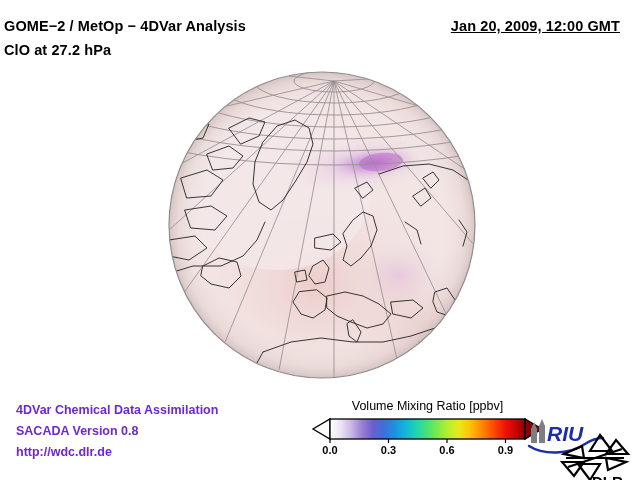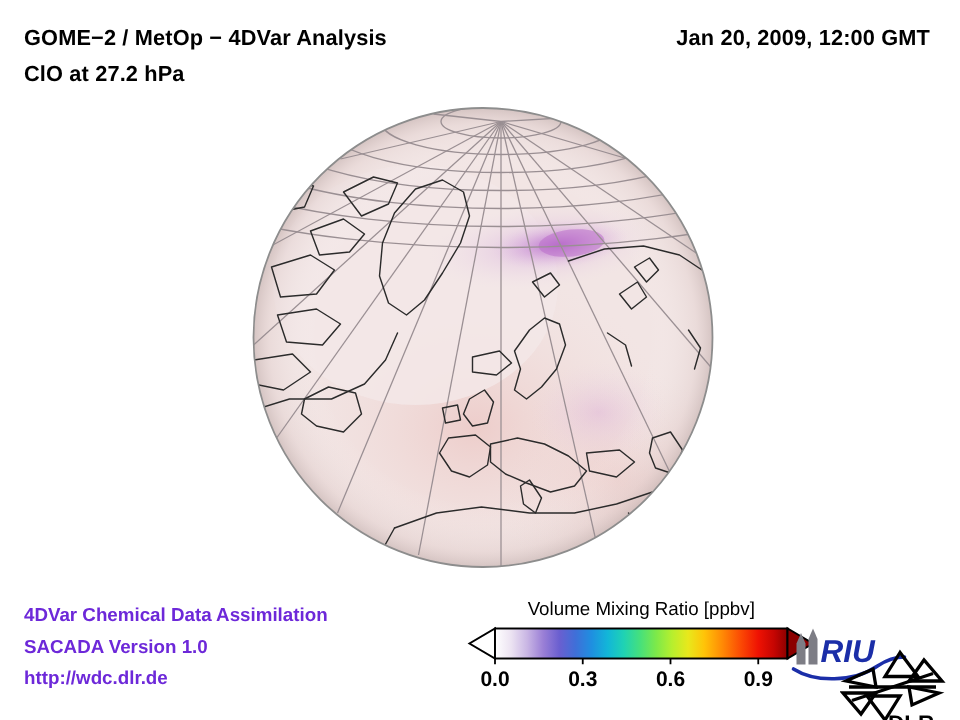--- a/index.html
+++ b/index.html
@@ -4,22 +4,22 @@
 <style>
   html,body{margin:0;padding:0;}
   body{
     width:640px;height:480px;background:#ffffff;
     font-family:"Liberation Sans",sans-serif;
     overflow:hidden;position:relative;
   }
   .stage{position:absolute;left:0;top:0;width:640px;height:480px;}
 
   
-  .hdr-left{position:absolute;left:16px;top:14px;}
-  .hdr-right{position:absolute;right:20px;top:14px;text-align:right;}
+  .hdr-left{position:absolute;left:4px;top:14px;}
+  .hdr-right{position:absolute;right:20px;top:14px;text-align:right;text-decoration:underline;}
   .hdr-line{
     font-size:14.5px;font-weight:bold;color:#000;
     line-height:24px;white-space:nowrap;letter-spacing:.1px;
   }
 
   
   .globe-wrap{position:absolute;left:167px;top:70px;width:310px;height:310px;}
   .globe-svg{display:block;width:310px;height:310px;}
 
   
@@ -31,21 +31,21 @@
 
   
   .cb-block{position:absolute;left:310px;top:399px;width:235px;}
   .cb-title{
     font-size:12.5px;font-weight:normal;color:#000;
     text-align:center;white-space:nowrap;margin-bottom:4px;
   }
   .cb-svg{display:block;}
   .cb-ticks{position:relative;height:18px;margin-top:1px;}
   .cb-tick{
-    position:absolute;top:0;font-size:14px;font-weight:bold;color:#000;
+    position:absolute;top:0;font-size:11px;font-weight:bold;color:#000;
     transform:translateX(-50%);white-space:nowrap;
   }
 
   
   .logo-riu{position:absolute;left:527px;top:373px;margin-top:44px;}
   .logo-dlr{position:absolute;left:560px;top:432px;}
 </style>
 </head>
 <body>
 
@@ -191,21 +191,21 @@
 
         <path d="M6 60 L24 50 L42 54 L36 68 L16 72 Z"></path>
       </g>
 
       <circle cx="155" cy="155" r="153" fill="none" stroke="#8d8d8d" stroke-width="1.2"></circle>
     </svg>
   </div>
 
   <div class="footer-left">
     <div class="footer-line">4DVar Chemical Data Assimilation</div>
-    <div class="footer-line">SACADA Version 1.0</div>
+    <div class="footer-line">SACADA Version 0.8</div>
     <div class="footer-line">http://wdc.dlr.de</div>
   </div>
 
   <div class="cb-block">
     <div class="cb-title">Volume Mixing Ratio [ppbv]</div>
     <svg class="cb-svg" width="235" height="26" viewBox="0 0 235 26">
       <defs>
         <linearGradient id="cbGrad" x1="0" y1="0" x2="1" y2="0">
           <stop offset="0.000" stop-color="#ffffff"></stop>
           <stop offset="0.055" stop-color="#ece3f2"></stop>

